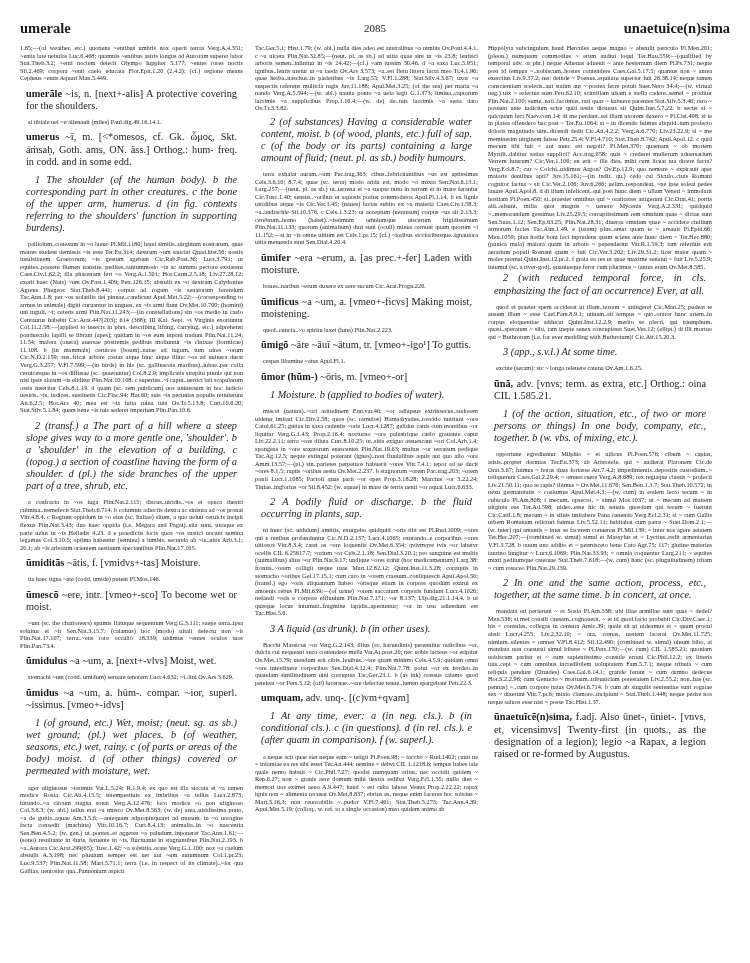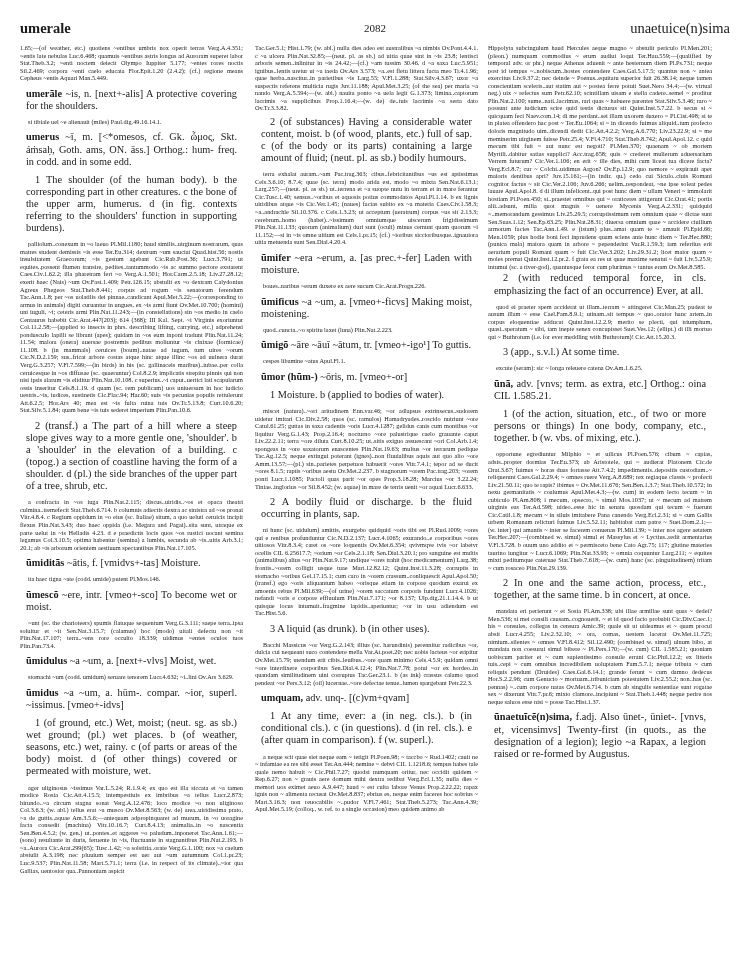--- a/index.html
+++ b/index.html
@@ -1,38 +1,38 @@
 <!DOCTYPE html>
 <html><head>
 <meta charset="utf-8">
 <style>
   html,body{margin:0;padding:0;background:#fff;}
   body{width:750px;height:963px;overflow:hidden;position:relative;font-family:"DejaVu Serif","Liberation Serif",serif;color:#1a1a1a;}
   .page{position:absolute;left:0;top:0;width:750px;height:735px;}
   .hdr{position:absolute;top:20px;left:0;width:750px;height:20px;}
   .hdr-left{position:absolute;left:20px;top:0;font-weight:bold;font-size:14.5px;font-family:"Liberation Serif",serif;}
   .hdr-num{position:absolute;left:0;width:750px;text-align:center;top:2px;font-size:11px;font-family:"Liberation Serif",serif;}
-  .hdr-right{position:absolute;right:20px;top:0;font-weight:normal;font-size:14.5px;font-family:"Liberation Serif",serif;}
+  .hdr-right{position:absolute;right:20px;top:0;font-weight:bold;font-size:14.5px;font-family:"Liberation Serif",serif;}
   .col{position:absolute;top:44px;width:223px;font-family:"Liberation Serif",serif;}
   .c1{left:20px;} .c2{left:255px;} .c3{left:488px;width:224px;}
   .cit{font-size:6.3px;line-height:7.55px;text-align:justify;margin:0;}
   .cit.ind{text-indent:8px;}
   .def{font-size:10.3px;line-height:12.1px;text-align:justify;margin:6px;}
-  .def.ind{text-indent:9px;}
+  .def.ind{text-indent:9px;font-style:italic;}
   .entry{margin-top:5px;}
   .hw{font-weight:bold;}
 </style>
 </head>
 <body>
 
 <div class="page">
 
   <div class="hdr">
     <span class="hdr-left">umerale</span>
-    <span class="hdr-num">2082</span>
+    <span class="hdr-num">2085</span>
     <span class="hdr-right">unaetuice(n)sima</span>
   </div>
 
   <div class="col c1">
     <p class="cit">1.65;—(of weather, etc.) quotiens ~entibus umbris nox operit terras Verg.A.4.351; ~entis late nebulas Luc.6.468; quamuis ~entibus astris longus ad Auroram superet labor Stat.Theb.3.2; ~enti noctem deiecit Olympo Iuppiter 5.177; ~entes rores noctis Sil.2.469; corpora ~enti caelo educata Flor.Epit.1.20 (2.4.2); (cf.) regione means Cepheus ~entis Aquari Man.5.449.</p>
 
     <div class="entry">
       <p class="def"><span class="hw">umerāle</span><span> ~is, n. [next+-alis] A protective covering for the shoulders.</span></p>
       <p class="cit ind">si tibiale uel ~e alienauit (miles) Paul.dig.49.16.14.1.</p>
     </div>

